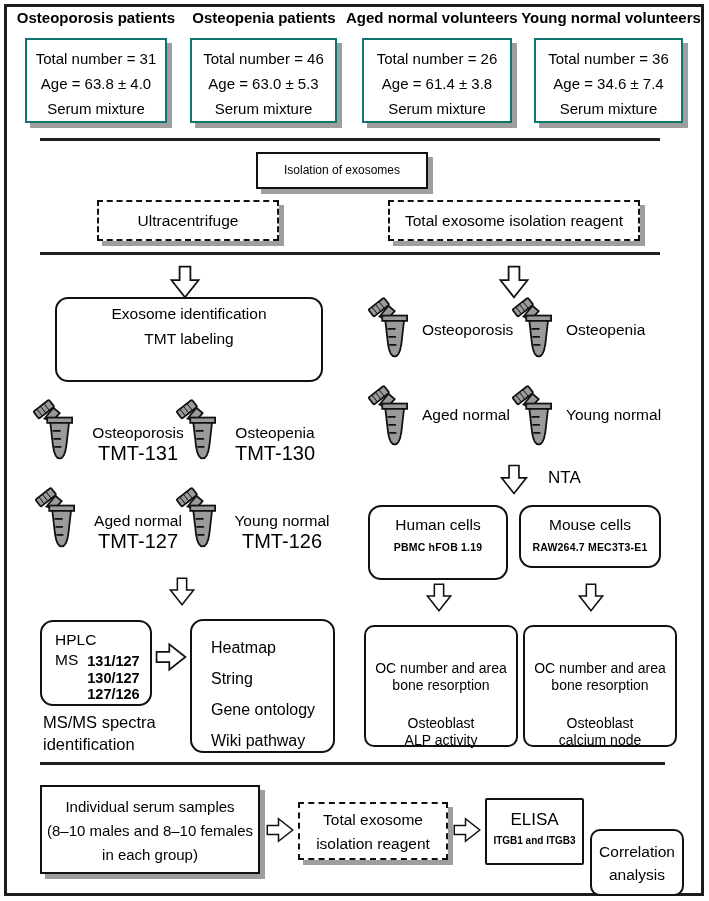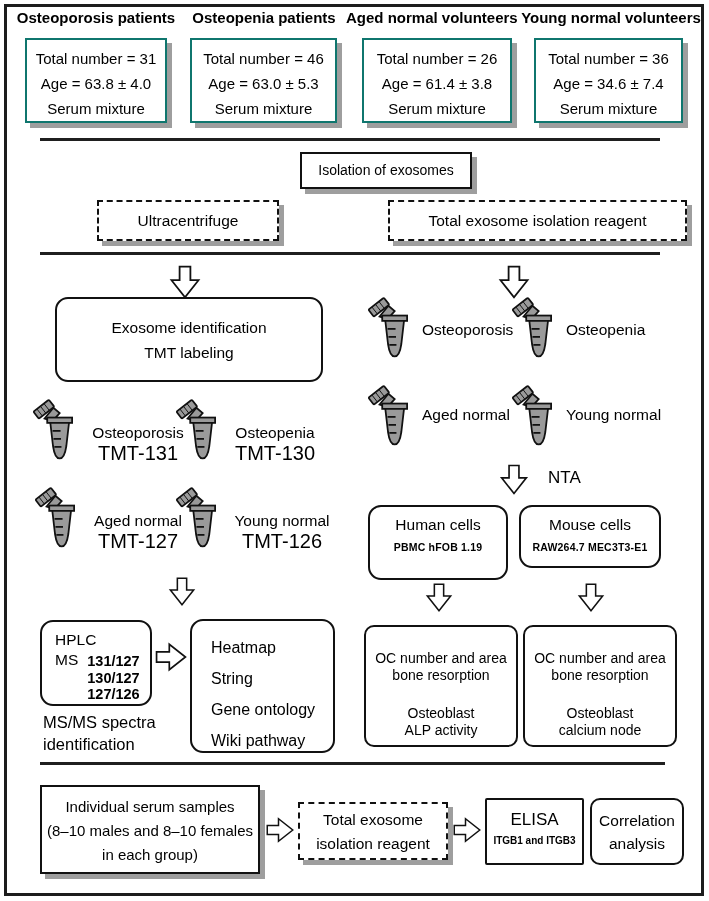--- a/index.html
+++ b/index.html
@@ -21,37 +21,37 @@
           box-shadow:5px 5px 0 #9e9e9e; text-align:center; }
   .dbox { position:absolute; border:2px dashed #111; background:#fff;
           box-shadow:5px 5px 0 #9e9e9e; text-align:center; font-size:15.5px; }
   .rbox { position:absolute; border:2px solid #111; border-radius:13px;
           background:#fff; text-align:center; }
   .arrow { position:absolute; }
   .tube { position:absolute; width:48px; height:68px; }
   .tlabel { position:absolute; font-size:15.5px; white-space:nowrap; }
   .tblock { position:absolute; text-align:center; font-size:15.5px; line-height:20px; }
   .tblock .tmt { font-size:20px; }
-  .procbox { padding-top:16px; font-size:15.5px; line-height:25px; }
+  .procbox { padding-top:2px; font-size:15.5px; line-height:25px; }
   .cellbox .ctitle { margin-top:9px; font-size:15.5px; }
   .cellbox .csub { margin-top:7px; font-size:10.5px; font-weight:bold; letter-spacing:.2px; }
-  .ocbox { font-size:14px; line-height:16.5px; padding-top:23px; }
+  .ocbox { font-size:14px; line-height:16.5px; padding-top:33px; }
   .ocbox .ocbot { margin-top:22px; }
   .hplc { text-align:left; padding:9px 0 0 13px; font-size:15.5px; }
   .hplc .msrow { display:flex; margin-top:2px; }
   .hplc .ms { margin-right:9px; }
   .hplc .ratios { font-weight:bold; font-size:14.5px; line-height:16.5px; padding-top:2px; }
   .heatbox { text-align:left; padding:11px 0 0 19px; font-size:16px; line-height:31px; }
   .caption { position:absolute; font-size:16.5px; line-height:22px; }
   .serum { font-size:15px; line-height:24px; padding-top:8px; }
   .elisa .etitle { margin-top:10px; font-size:17px; }
   .elisa .esub { margin-top:5px; font-size:10px; font-weight:bold; }
-  .corr { font-size:15.5px; line-height:23px; padding-top:9px; }
+  .corr { font-size:15.5px; line-height:23px; padding-top:9px;margin-top:31px; }
   .nta { position:absolute; font-size:17px; }
-  .isol { font-size:14px; line-height:33px;margin-left:44px; }
+  .isol { font-size:12px; line-height:33px; }
 </style>
 </head>
 <body>
 
 <svg width="0" height="0" style="position:absolute">
   <symbol id="sym-down-arrow" viewBox="0 0 40 40">
     <path d="M14 3 H26 V18 H35 L20 37 L5 18 H14 Z" fill="#ffffff" stroke="#111" stroke-width="2"></path>
   </symbol>
   <symbol id="sym-right-arrow" viewBox="0 0 40 40">
     <path d="M3 14 H18 V5 L37 20 L18 35 V26 H3 Z" fill="#ffffff" stroke="#111" stroke-width="2"></path>
@@ -102,21 +102,21 @@
   </div>
 
   <div class="hline" style="left:40px;top:138px;width:620px"></div>
 
   <div class="sbox isol" style="left:256px;top:152px;width:172px;height:37px">
     <span>Isolation of exosomes</span>
   </div>
   <div class="dbox" style="left:97px;top:200px;width:182px;height:41px;line-height:37px">
     <span>Ultracentrifuge</span>
   </div>
-  <div class="dbox" style="left:388px;top:200px;width:299px;height:41px;line-height:37px">
+  <div class="dbox" style="left:388px;top:200px;width:252px;height:41px;line-height:37px">
     <span>Total  exosome isolation reagent</span>
   </div>
 
   <div class="hline" style="left:40px;top:252px;width:620px"></div>
 
   <svg class="arrow" style="left:167px;top:263px" width="36" height="38">
       <use href="#sym-down-arrow"></use>
     </svg>
   <svg class="arrow" style="left:496px;top:263px" width="36" height="38">
       <use href="#sym-down-arrow"></use>

